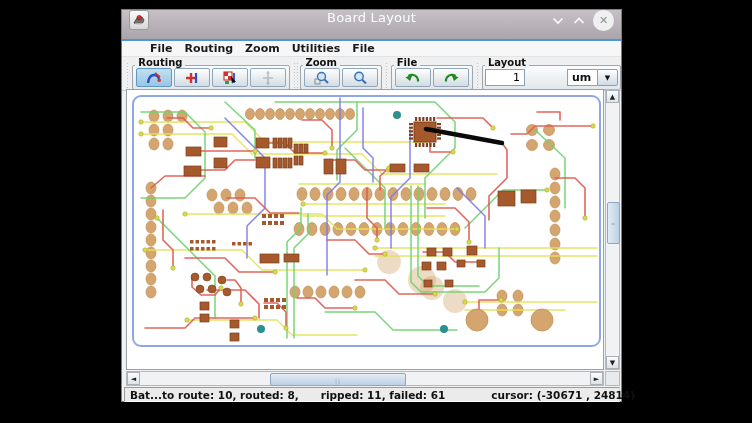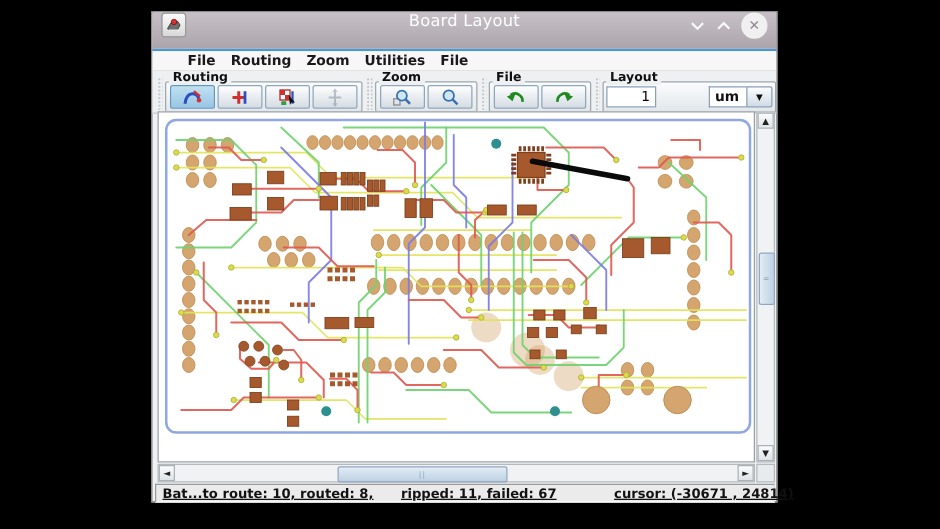--- a/index.html
+++ b/index.html
@@ -56,21 +56,21 @@
   .sb-btn.right{right:0;top:0;width:13px;height:13px;}
   .vthumb{position:absolute;left:1px;top:112px;width:11px;height:40px;border:1px solid #8fa6bf;border-radius:2px;
           background:linear-gradient(90deg,#e2ecf5,#bdd1e3);}
   .hthumb{position:absolute;top:1px;left:143px;width:134px;height:11px;border:1px solid #8fa6bf;border-radius:2px;
           background:linear-gradient(#e2ecf5,#bdd1e3);}
   .thumb-grip{position:absolute;left:50%;top:50%;transform:translate(-50%,-50%);color:#8fa6bf;font-size:6px;letter-spacing:1px;}
   .corner{position:absolute;left:483px;top:361px;width:15px;height:15px;background:#e8ebed;border:1px solid #b4b9bd;box-sizing:border-box;}
   
   .statusbar{position:absolute;left:2px;top:377px;width:496px;height:15px;background:#ebebeb;
              border:1px solid #9b9b9b;border-bottom-color:#fdfdfd;border-right-color:#d5d5d5;box-sizing:border-box;
-             display:flex;align-items:center;font-size:10.5px;font-weight:bold;color:#111;white-space:nowrap;text-decoration:underline;}
+             display:flex;align-items:center;font-size:10.5px;font-weight:bold;color:#111;white-space:nowrap;}
   .status-left{margin-left:5px;} .status-mid{margin-left:22px;} .status-right{margin-left:46px;}
 </style>
 </head>
 <body>
 
 <div id="window">
 
   <div class="titlebar">
     <div class="app-icon">
       <svg width="14" height="14" viewBox="0 0 14 14">
@@ -499,16 +499,16 @@
         <span class="thumb-grip">||</span>
       </div>
     <div class="sb-btn right">
         <span>►</span>
       </div>
   </div>
   <div class="corner"></div>
 
   <div class="statusbar">
     <span class="status-left">Bat...to route: 10, routed: 8,</span>
-    <span class="status-mid">ripped: 11, failed: 67</span>
+    <span class="status-mid">ripped: 11, failed: 61</span>
     <span class="status-right">cursor: (-30671 , 24814)</span>
   </div>
 </div>
 
 </body></html>

